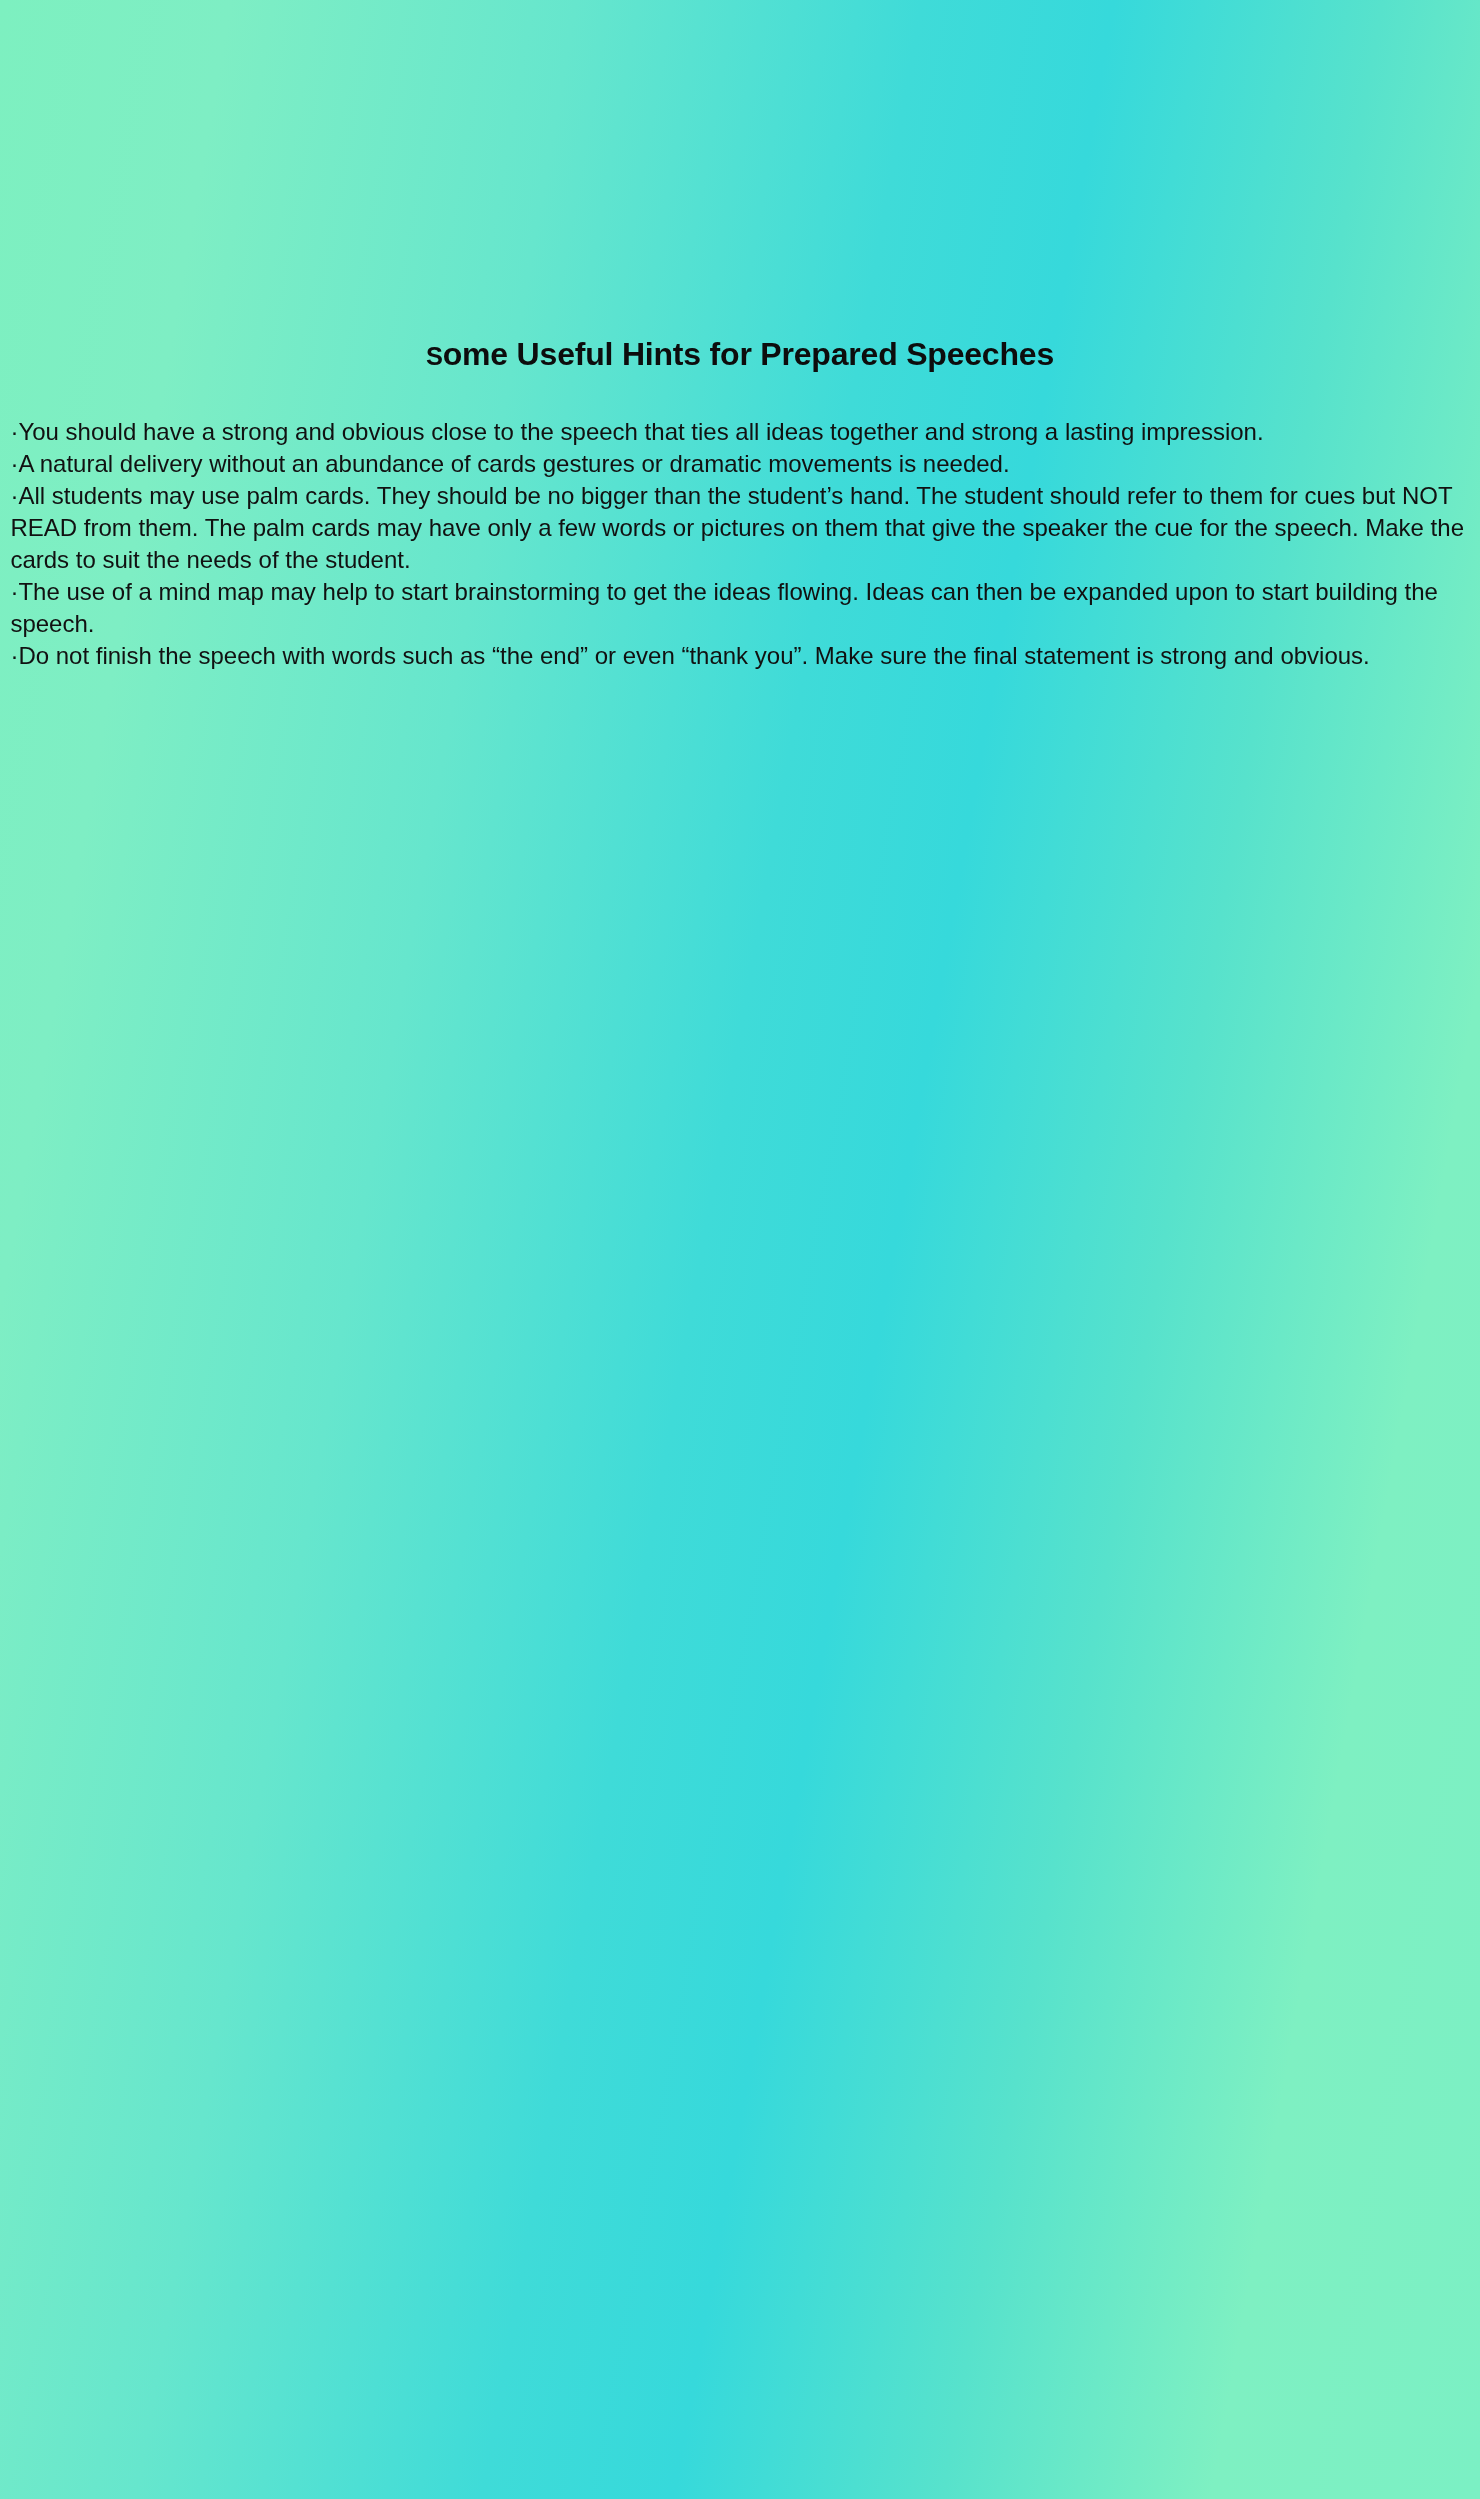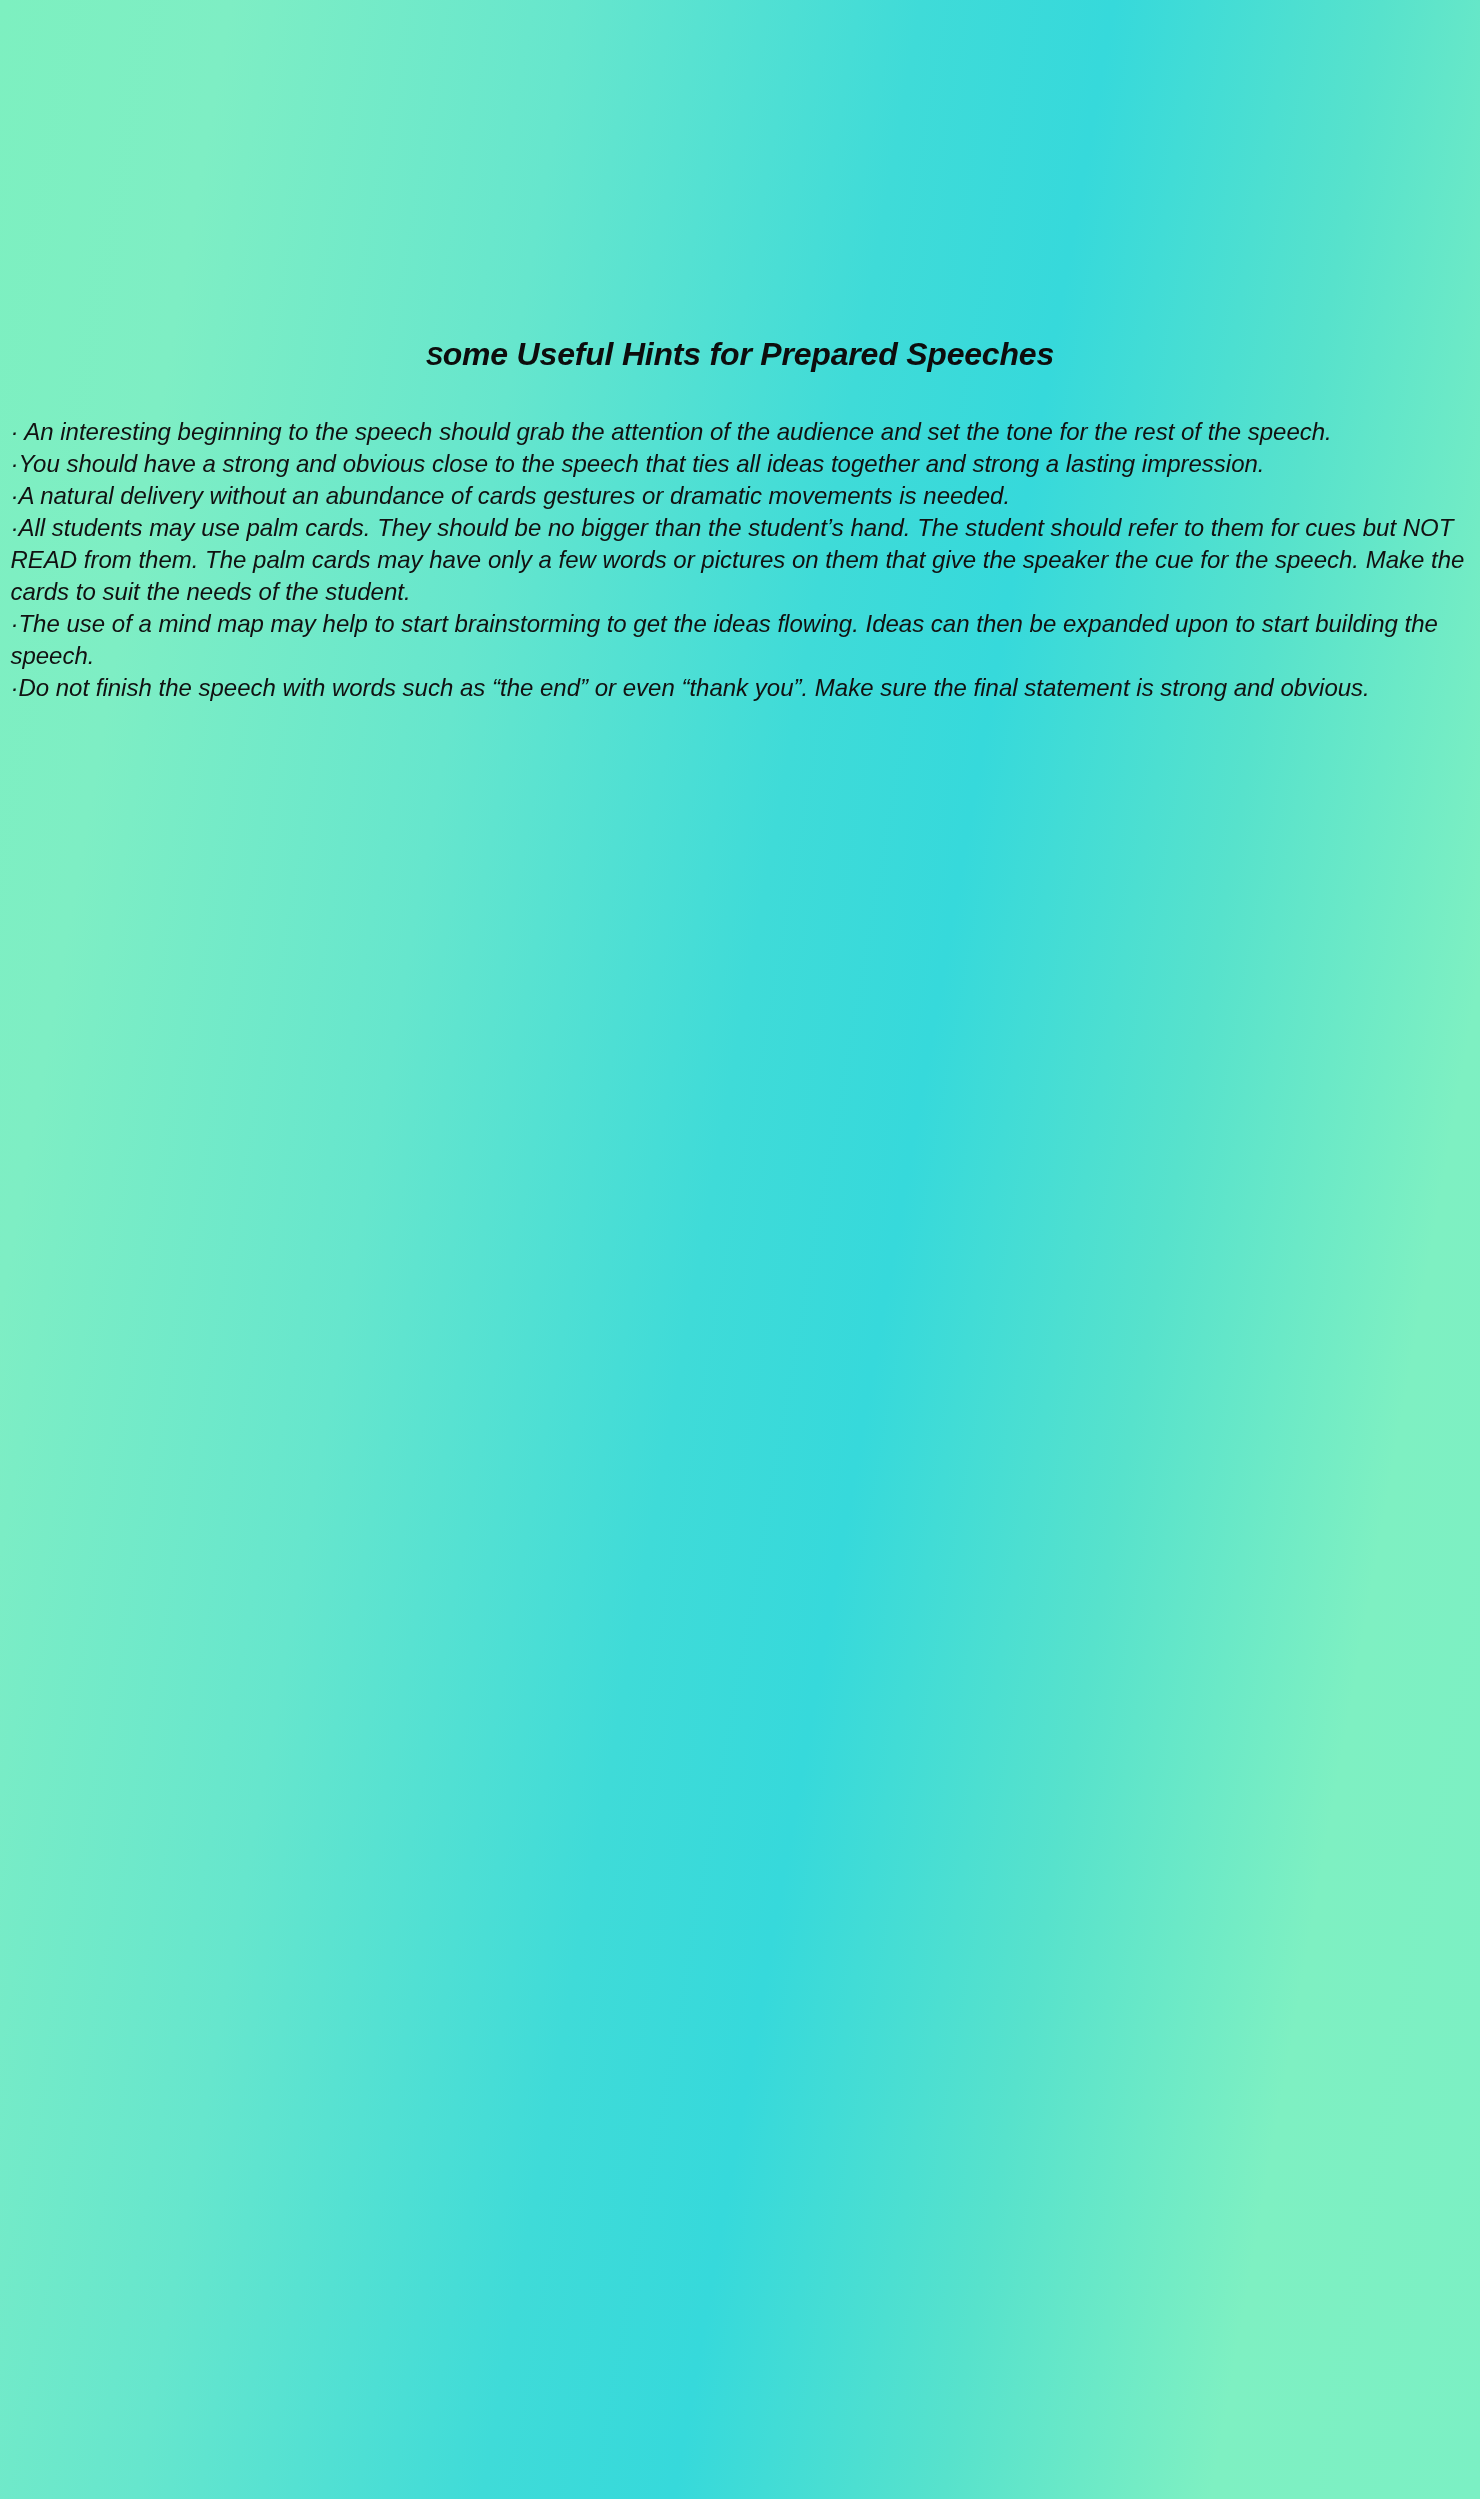--- a/index.html
+++ b/index.html
@@ -22,21 +22,20 @@
     background-color: #4fdfd2;
     overflow: hidden;
     color: #111;
   }
 
   .page {
     position: relative;
     width: 1480px;
     height: 1804px;
     box-sizing: border-box;
-    font-style: italic;
   }
 
   .doc-title {
     position: absolute;
     top: 315px;
     left: 0;
     width: 1480px;
     text-align: center;
     font-size: 32px;
     font-weight: bold;
@@ -71,21 +70,20 @@
   }
 </style>
 </head>
 <body>
 
 <div class="page">
 
   <h1 class="doc-title"><span class="small-cap">S</span><span>ome Useful Hints for Prepared Speeches</span></h1>
 
   <div class="body-block">
-    <p class="hint-line first"><span class="bullet">· </span><span>An interesting beginning to the speech should grab the attention of the audience and set the tone for the rest of the speech.</span></p>
     <p class="hint-line"><span class="bullet">·</span><span>You should have a strong and obvious close to the speech that ties all ideas together and strong a lasting impression.</span></p>
     <p class="hint-line"><span class="bullet">·</span><span>A natural delivery without an abundance of cards gestures or dramatic movements is needed.</span></p>
     <p class="hint-line"><span class="bullet">·</span><span>All students may use palm cards. They should be no bigger than the student’s hand. The student should refer to them for cues but NOT READ from them. The palm cards may have only a few words or pictures on them that give the speaker the cue for the speech. Make the cards to suit the needs of the student.</span></p>
     <p class="hint-line"><span class="bullet">·</span><span>The use of a mind map may help to start brainstorming to get the ideas flowing. Ideas can then be expanded upon to start building the speech.</span></p>
     <p class="hint-line"><span class="bullet">·</span><span>Do not finish the speech with words such as “the end” or even “thank you”. Make sure the final statement is strong and obvious.</span></p>
   </div>
 
 </div>
 
 

